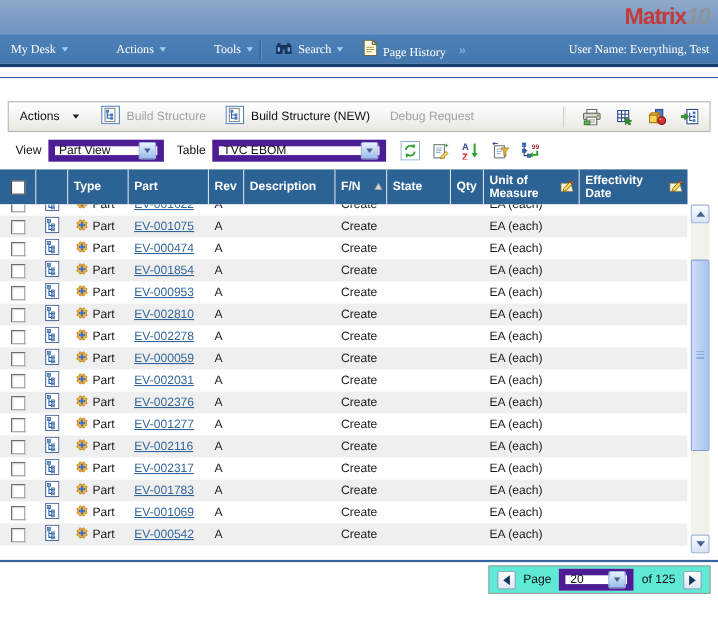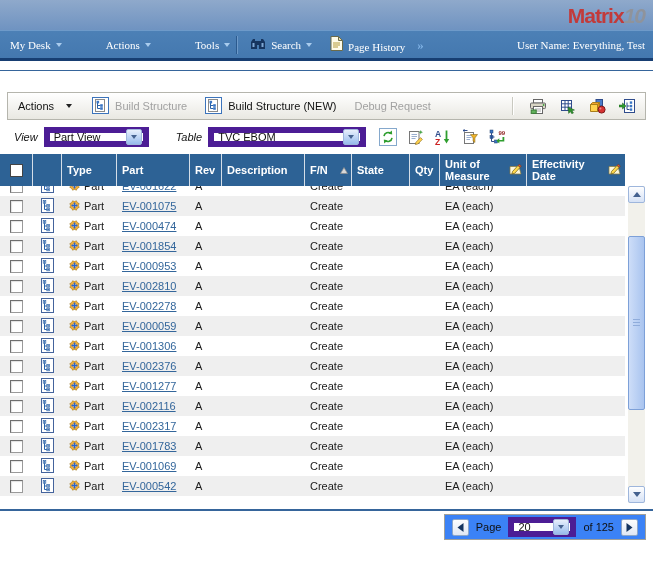--- a/index.html
+++ b/index.html
@@ -35,21 +35,21 @@
   .tb-right{margin-left:auto;display:flex;align-items:center;gap:13px;}
   .tb-sep{width:1px;height:18px;background:#C9C9C0;border-right:1px solid #fff;margin-right:2px;}
   .icon-btn{display:inline-flex;cursor:pointer;}
 
   
   .controls{margin:6px 0 0 14px;height:22px;display:flex;align-items:center;font-size:11px;color:#111;}
   .xp-select{display:inline-flex;align-items:center;background:#fff;border:6px solid #4c1d95;height:20px;box-sizing:border-box;padding-left:4px;cursor:pointer;}
   .xp-select .val{flex:1;white-space:nowrap;overflow:hidden;}
   .sel-btn{width:16px;height:16px;background:linear-gradient(180deg,#E8F0FC,#C0D6F5 50%,#98BBEC);border:1px solid #9EB6DC;border-radius:2px;display:flex;align-items:flex-start;justify-content:center;margin:0 1px;box-sizing:border-box;}
   .sel-btn::after{content:"";width:0;height:0;border:3.5px solid transparent;border-top:4.5px solid #44618F;margin-top:5px;}
-  .lbl-gap{margin:0 6px 0 0;font-style:italic;}
+  .lbl-gap{margin:0 6px 0 0;}
   .ctl-icons{display:flex;align-items:center;gap:11px;margin-left:13px;}
 
   
   .grid-area{margin-top:6px;display:flex;align-items:flex-start;}
   .grid-main{width:625px;}
   :root{--cols:33px 29px 55px 73px 32px 83px 47px 58px 30px 87px 98px;}
   .grid-header{display:grid;grid-template-columns:var(--cols);background:var(--header-blue);height:32px;}
   .hc{border-right:1px solid #D5DEE8;display:flex;align-items:center;padding-left:5px;color:#fff;font-weight:bold;font-size:11px;line-height:12px;box-sizing:border-box;cursor:pointer;}
   .hc:last-child{border-right:none;}
   .hc.center{justify-content:center;padding-left:0;}
@@ -72,21 +72,21 @@
   .sb-btn.up{top:0;}
   .sb-btn.down{bottom:0;}
   .sb-thumb{position:absolute;top:50px;left:0;width:17px;height:174px;background:linear-gradient(90deg,#CDDDF8,#A9C4EF);border:1px solid #7DA0D8;border-radius:2px;box-sizing:border-box;cursor:pointer;}
   .sb-thumb::after{content:"";position:absolute;left:4px;right:4px;top:50%;margin-top:-4px;height:8px;background:repeating-linear-gradient(180deg,#8FACDB 0 1px,transparent 1px 3px);}
   .tri-up{width:0;height:0;border-left:4px solid transparent;border-right:4px solid transparent;border-bottom:5px solid #44618F;}
   .tri-down{width:0;height:0;border-left:4px solid transparent;border-right:4px solid transparent;border-top:5px solid #44618F;}
 
   
   .rule2{border-top:2px solid var(--rule-blue);margin-top:6px;}
   .pag-row{margin-top:3px;display:flex;justify-content:flex-end;padding-right:7px;}
-  .pag-box{border:1px solid #A0A09A;background:#3b82f6;height:24px;display:flex;align-items:center;gap:7px;padding:0 7px;font-size:11px;color:#111;}
+  .pag-box{border:1px solid #A0A09A;background:#5eead4;height:24px;display:flex;align-items:center;gap:7px;padding:0 7px;font-size:11px;color:#111;}
   .pag-btn{width:17px;height:17px;background:linear-gradient(180deg,#FDFDFD,#E0E7F4);border:1px solid #8DA6C8;border-radius:2px;display:flex;align-items:center;justify-content:center;cursor:pointer;box-sizing:border-box;}
   .pag-select{width:68px;}
 </style>
 </head>
 <body>
 
 <div class="screen">
 
   <div class="banner">
     <div class="logo">
@@ -203,21 +203,21 @@
         </span>
     </span>
   </div>
 
   <div class="controls">
     <span class="lbl-gap">View</span>
     <span class="xp-select" style="width:105px">
       <span class="val">Part View</span>
       <span class="sel-btn"></span>
     </span>
-    <span class="lbl-gap" style="margin-left:27px">Table</span>
+    <span class="lbl-gap" style="margin-left:12px">Table</span>
     <span class="xp-select" style="width:158px">
       <span class="val">TVC EBOM</span>
       <span class="sel-btn"></span>
     </span>
     <span class="ctl-icons">
       <span class="icon-btn">
           <svg width="18" height="18" viewBox="0 0 18 18">
             <rect x=".5" y=".5" width="17" height="17" fill="#fff" stroke="#85A8CC"></rect>
             <path d="M5 8.2 A4.2 4.2 0 0 1 12 5.6" fill="none" stroke="#2E9E2E" stroke-width="1.6"></path>
             <path d="M12.8 2.6 l.4 4 -3.8-1.2z" fill="#2E9E2E"></path>
@@ -649,21 +649,21 @@
                       <rect x="4.2" y="4.2" width="7.6" height="7.6" transform="rotate(22.5 8 8)"></rect>
                       <rect x="4.2" y="4.2" width="7.6" height="7.6" transform="rotate(67.5 8 8)"></rect>
                       <circle cx="8" cy="8" r="4.6" stroke="none"></circle>
                     </g>
                     <circle cx="8" cy="8" r="2.1" fill="#fff" stroke="#8A6A1A" stroke-width=".5"></circle>
                     <path d="M8 4.8 v6.4 M4.8 8 h6.4" stroke="#2B62C8" stroke-width="1.5"></path>
                   </svg></span>
       <span class="type-txt">Part</span>
     </div>
     <div class="gc">
-                <a class="part-link">EV-001306</a>
+                <a class="part-link">EV-002031</a>
               </div>
     <div class="gc">A</div>
     <div class="gc"></div>
     <div class="gc">Create</div>
     <div class="gc"></div>
     <div class="gc"></div>
     <div class="gc">EA (each)</div>
     <div class="gc"></div>
   </div>
             <div class="grid-row alt">

